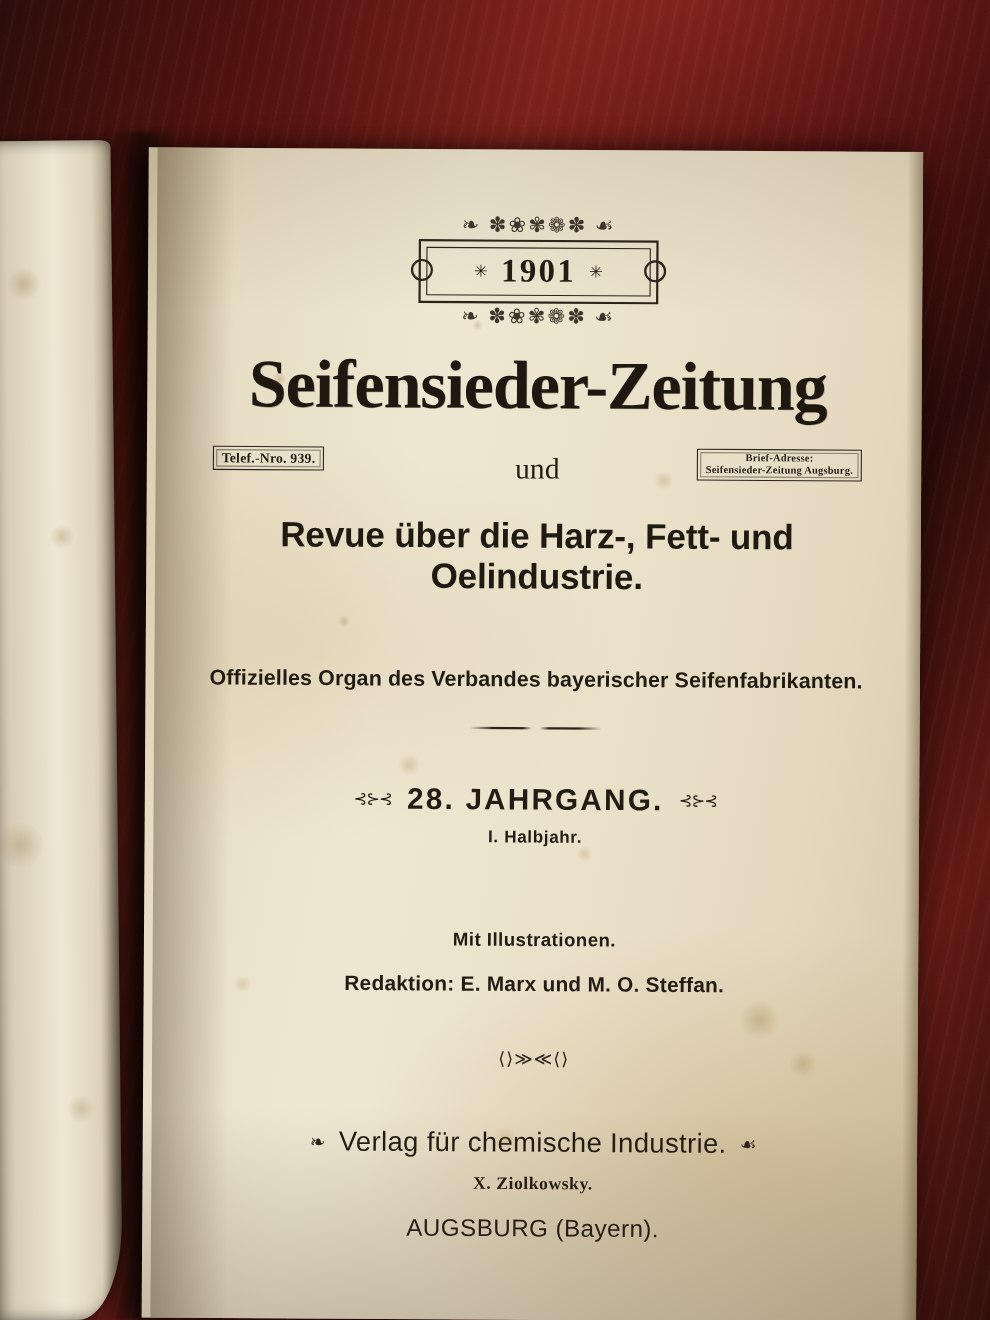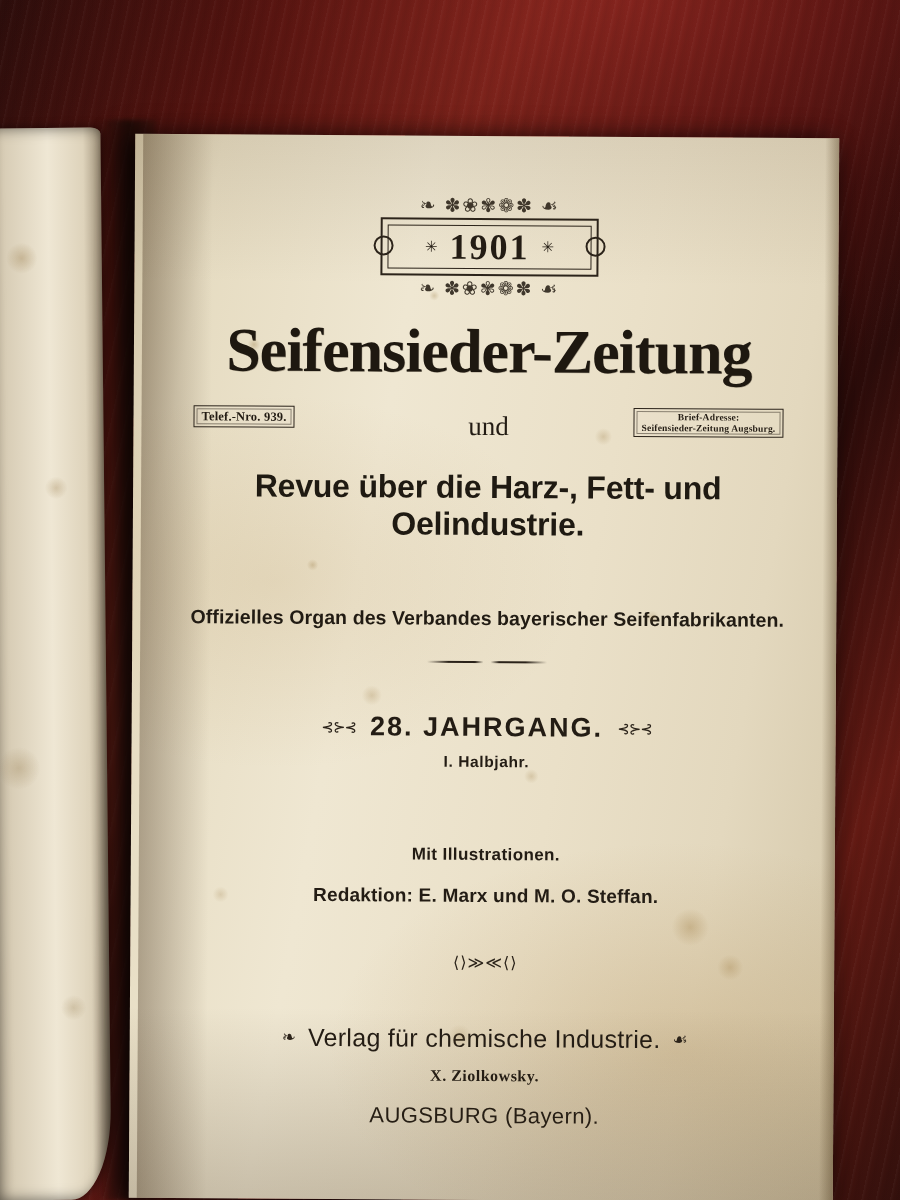--- a/index.html
+++ b/index.html
@@ -165,21 +165,21 @@
     width: 16px; height: 16px;
     border: 2px solid #2b231a;
     border-radius: 50%;
     background: transparent;
   }
   .c-tl { left: -9px; top: 16px; }
   .c-tr { right: -9px; top: 16px; }
   .year-text {
     font-family: "Liberation Serif", serif;
     font-weight: 700;
-    font-size: 36px;
+    font-size: 30px;
     letter-spacing: 2px;
     position: relative;
     z-index: 2;
   }
   .star { font-size: 15px; vertical-align: 3px; padding: 0 12px; }
 
   
   .main-title {
     margin-top: 22px;
     font-family: "Liberation Serif", serif;

